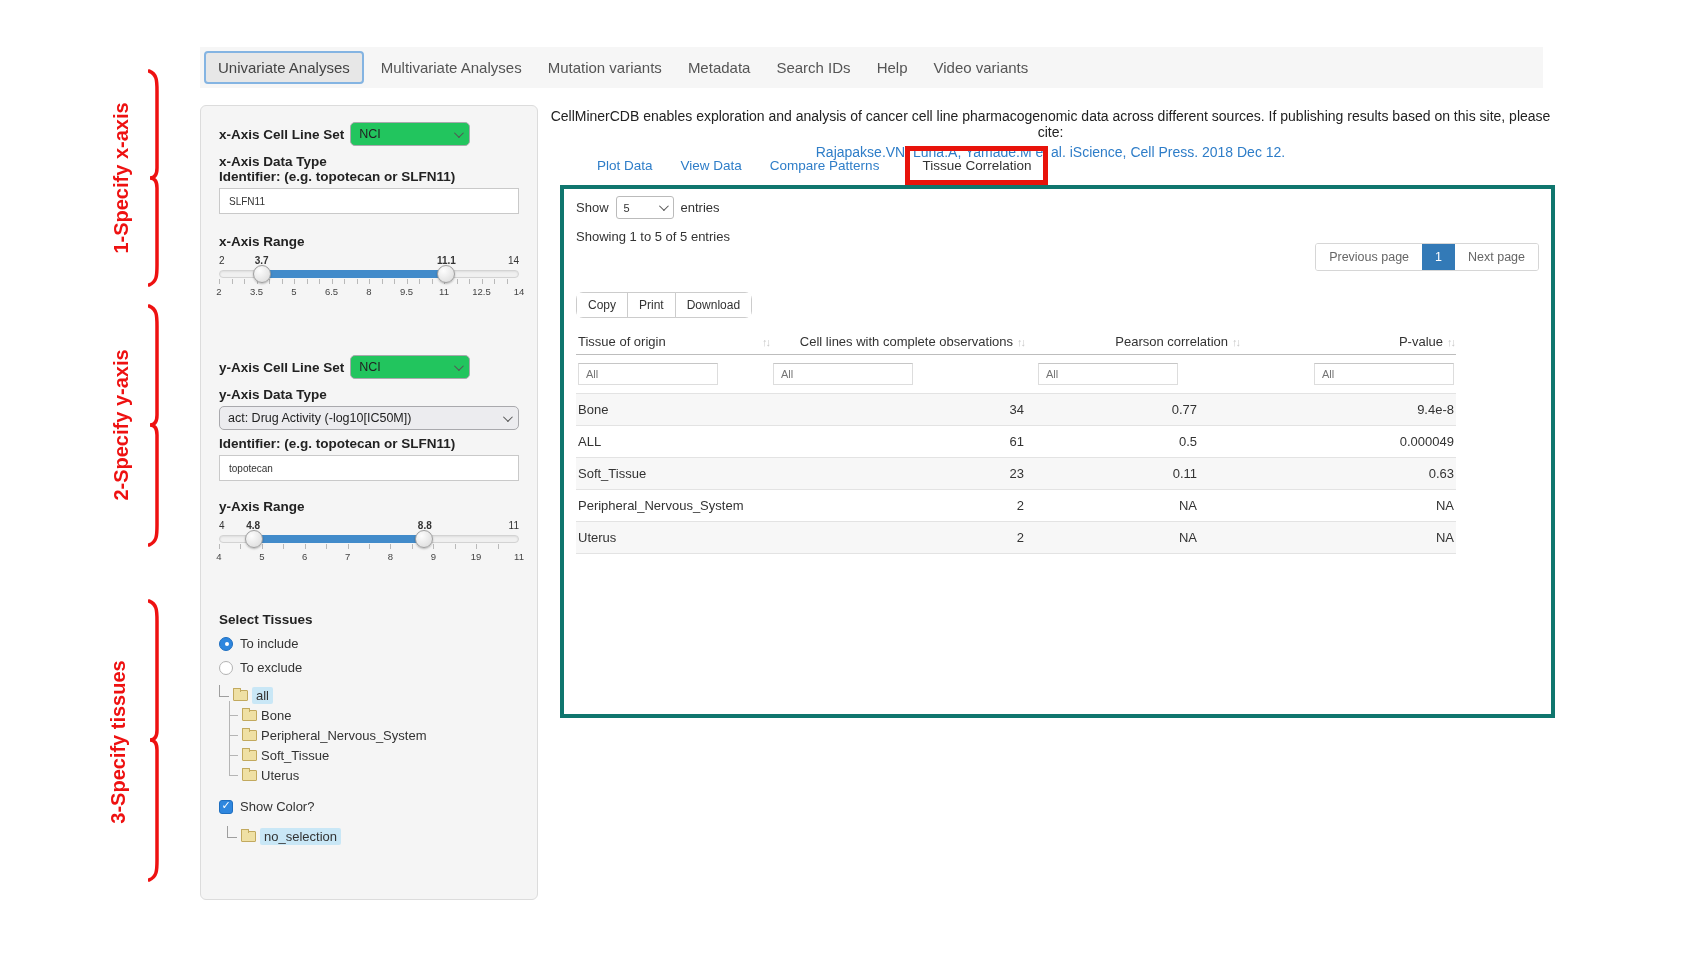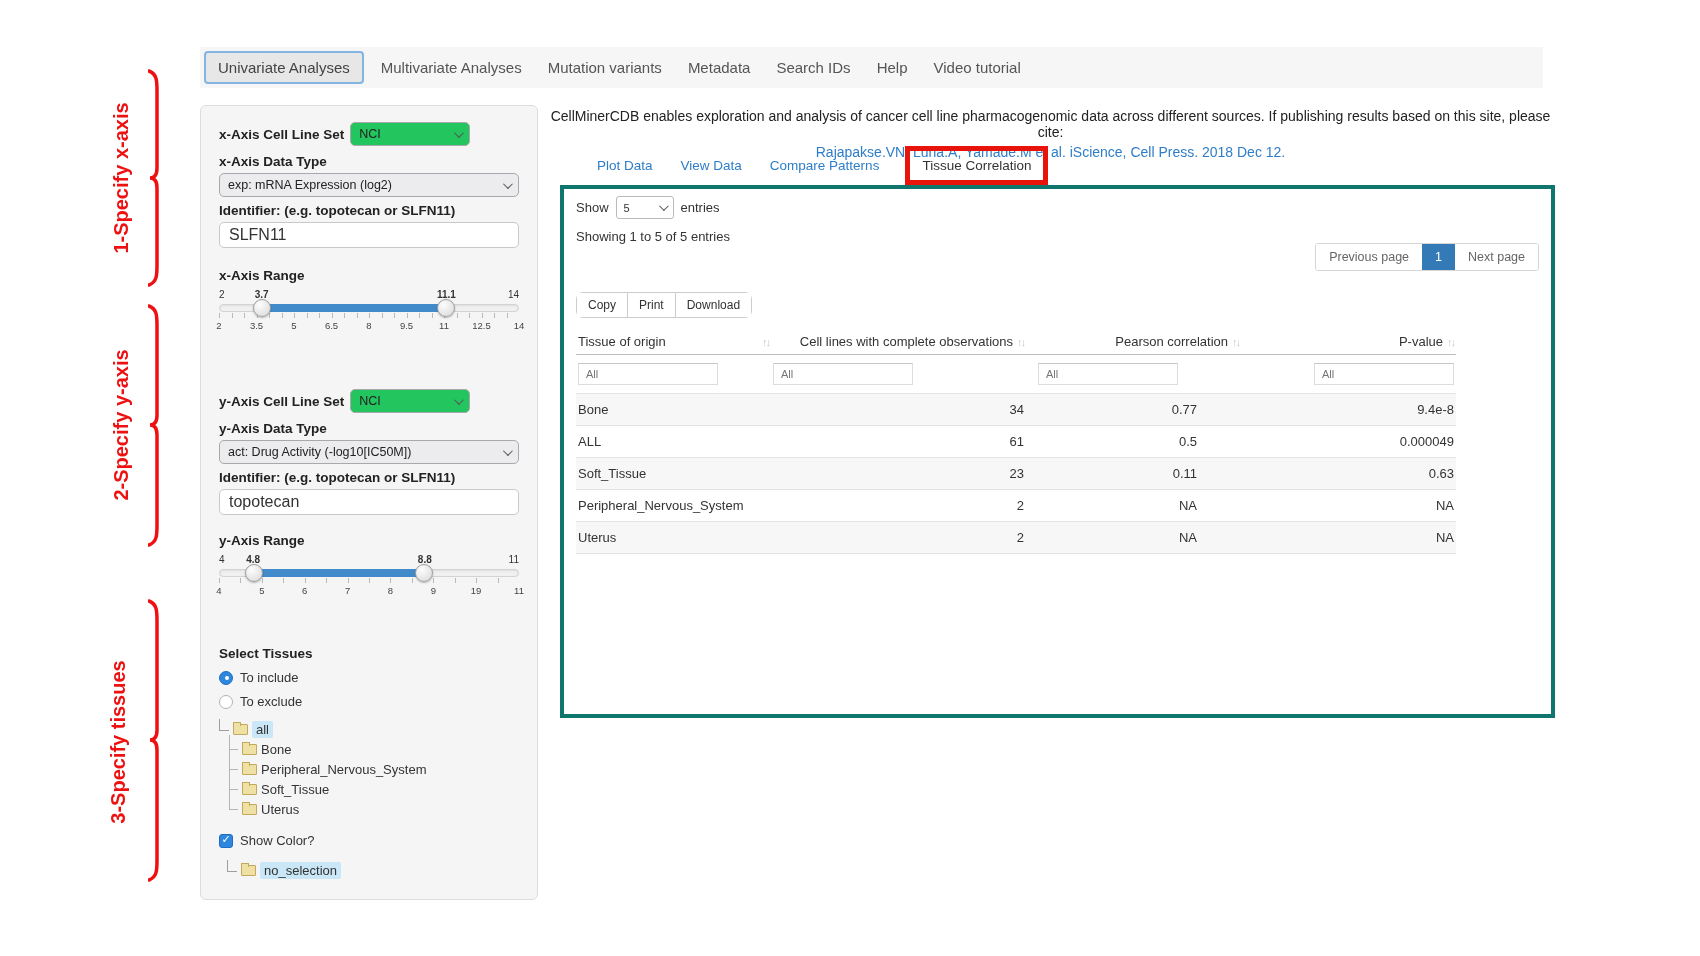--- a/index.html
+++ b/index.html
@@ -15,21 +15,21 @@
   .nav-item.active { background:#e7e7e7; border:2px solid #84b4e2; border-radius:4px; padding:6px 12px; margin-left:4px; margin-right:4px; color:#444; }
 
   
   .sidebar { position:absolute; left:200px; top:105px; width:338px; height:795px; background:#f5f5f5; border:1px solid #dcdcdc; border-radius:6px; padding:16px 18px; }
   .lbl { font-size:13.5px; font-weight:700; color:#222; }
   .inline-row { display:flex; align-items:center; gap:6px; }
   .sel { background:#22c55e; border:1px solid #a9a9ad; border-radius:5px; height:24px; display:flex; align-items:center; justify-content:space-between; padding:0 8px; font-size:12.5px; color:#222; cursor:pointer; }
   .sel-sm { width:120px; }
   .sel-full { width:100%; margin-top:4px; margin-bottom:6px; background:#ececef; }
   .chev { width:7px; height:7px; border-right:1.6px solid #555; border-bottom:1.6px solid #555; transform:rotate(45deg) translateY(-2px); flex:0 0 auto; }
-  .txt-input { width:100%; height:26px; background:#fff; border:1px solid #c9c9c9; border-radius:5px; font-size:16px; color:#333; padding:0 9px; margin-top:4px; font-family:"Liberation Sans","DejaVu Sans",sans-serif; }
+  .txt-input { width:100%; height:26px; background:#fff; border:1px solid #c9c9c9; border-radius:0; font-size:10px; color:#333; padding:0 9px; margin-top:4px; font-family:"Liberation Sans","DejaVu Sans",sans-serif; }
 
   
   .slider { position:relative; width:100%; height:62px; margin-top:6px; }
   .sl-top { position:relative; height:15px; font-size:10px; color:#333; }
   .sl-top .minl { position:absolute; left:0; }
   .sl-top .maxl { position:absolute; right:0; }
   .sl-top .vall { position:absolute; transform:translateX(-50%); font-weight:700; }
   .sl-track { position:relative; height:8px; background:#f0f0f0; border:1px solid #d3d3d3; border-radius:5px; box-shadow:inset 0 1px 2px rgba(0,0,0,.08); }
   .sl-fill { position:absolute; top:-1px; height:8px; background:#428bca; }
   .sl-handle { position:absolute; top:-6px; width:18px; height:18px; margin-left:-9px; border-radius:50%; background:radial-gradient(circle at 35% 30%, #fdfdfd, #d8d8d8); border:1px solid #9f9f9f; box-shadow:0 1px 2px rgba(0,0,0,.25); cursor:pointer; }
@@ -111,38 +111,34 @@
   <path d="M 1,3 C 9,6 9,13 9,23 L 9,132 Q 9,142 2,142 Q 9,142 9,152 L 9,262 C 9,272 9,279 1,282" stroke="#ee1111" stroke-width="3.5" fill="none" stroke-linecap="round"></path>
 </svg>
 
 <div class="topnav">
   <div class="nav-item active">Univariate Analyses</div>
   <div class="nav-item">Multivariate Analyses</div>
   <div class="nav-item">Mutation variants</div>
   <div class="nav-item">Metadata</div>
   <div class="nav-item">Search IDs</div>
   <div class="nav-item">Help</div>
-  <div class="nav-item">Video tutorial</div>
+  <div class="nav-item">Video variants</div>
 </div>
 
 <div class="sidebar">
 
   
   <div class="inline-row">
     <span class="lbl">x-Axis Cell Line Set</span>
     <div class="sel sel-sm">
       <span>NCI</span>
       <span class="chev"></span>
     </div>
   </div>
   <div class="lbl" style="margin-top:8px;">x-Axis Data Type</div>
-  <div class="sel sel-full">
-    <span>exp: mRNA Expression (log2)</span>
-    <span class="chev"></span>
-  </div>
   <div class="lbl">Identifier: (e.g. topotecan or SLFN11)</div>
   <input class="txt-input" value="SLFN11" style="">
 
   <div class="lbl" style="margin-top:20px;">x-Axis Range</div>
   <div class="slider">
     <div class="sl-top">
       <span class="minl">2</span>
       <span class="vall" style="left:14.2%;">3.7</span>
       <span class="vall" style="left:75.8%;">11.1</span>
       <span class="maxl">14</span>

